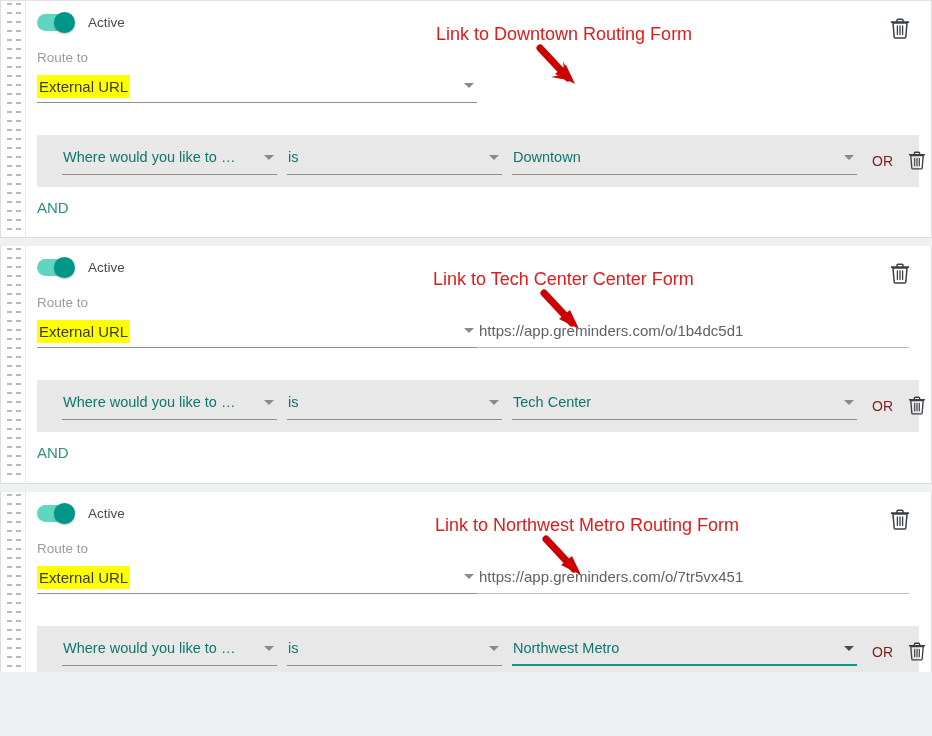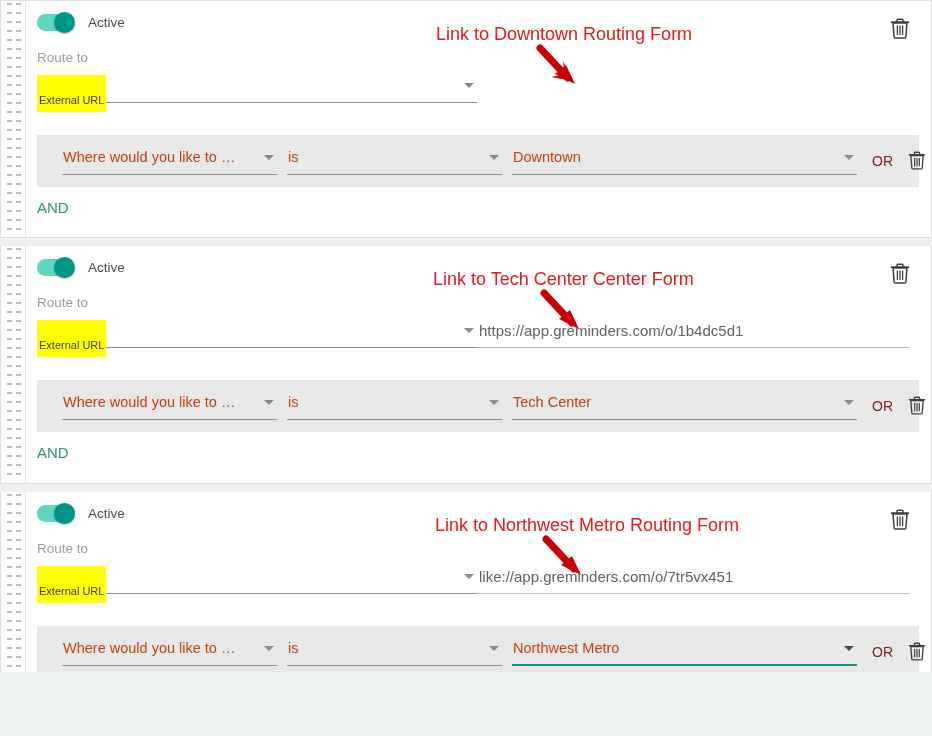--- a/index.html
+++ b/index.html
@@ -125,24 +125,24 @@
     top: 74px;
     width: 440px;
     height: 28px;
     border-bottom: 1px solid #8e8e8e;
     box-sizing: border-box;
   }
   .route-value {
     position: absolute;
     left: 0;
     top: 0;
-    font-size: 11px;
+    font-size: 15px;
     color: #3b3b3b;
     background: #ffff00;
-    padding: 16px 2px 2px 2px;
+    padding: 2px 2px 2px 2px;
     line-height: 19px;
   }
   .caret {
     position: absolute;
     right: 3px;
     top: 8px;
     width: 0; height: 0;
     border-left: 5px solid transparent;
     border-right: 5px solid transparent;
     border-top: 5px solid #8a8a8a;
@@ -207,21 +207,21 @@
     top: 12px;
     height: 28px;
     border-bottom: 1px solid #8e8e8e;
     box-sizing: border-box;
   }
   .cond-select .val {
     position: absolute;
     left: 1px;
     top: 0;
     font-size: 14.5px;
-    color: #c2410c;
+    color: #0f766e;
     line-height: 21px;
     white-space: nowrap;
   }
   .cond-field { left: 25px; width: 215px; }
   .cond-op    { left: 250px; width: 215px; }
   .cond-val   { left: 475px; width: 345px; text-align: right; }
   .cond-val.focused { border-bottom: 2px solid #119387; }
   .cond-val.focused .caret { border-top-color: #4a4a4a; }
 
   .or-label {
@@ -395,21 +395,21 @@
       </div>
 
       <div class="field-label">Route to</div>
 
       <div class="route-select">
         <span class="route-value">External URL</span>
         <span class="caret"></span>
       </div>
 
       <div class="url-input">
-        <span class="url-text">like://app.greminders.com/o/7tr5vx451</span>
+        <span class="url-text">https://app.greminders.com/o/7tr5vx451</span>
       </div>
 
       <div class="annotation" style="left:408px;">Link to Northwest Metro Routing Form</div>
 
       <svg class="arrow-anno" style="left:514px; top:44px;" viewBox="0 0 46 42">
         <path d="M5 3 L33 33" stroke="#cc0000" stroke-width="7" stroke-linecap="round"></path>
         <path d="M40 39 L20 29 L31 20 Z" fill="#cc0000"></path>
       </svg>
 
       <svg class="card-trash" viewBox="0 0 18 20">

